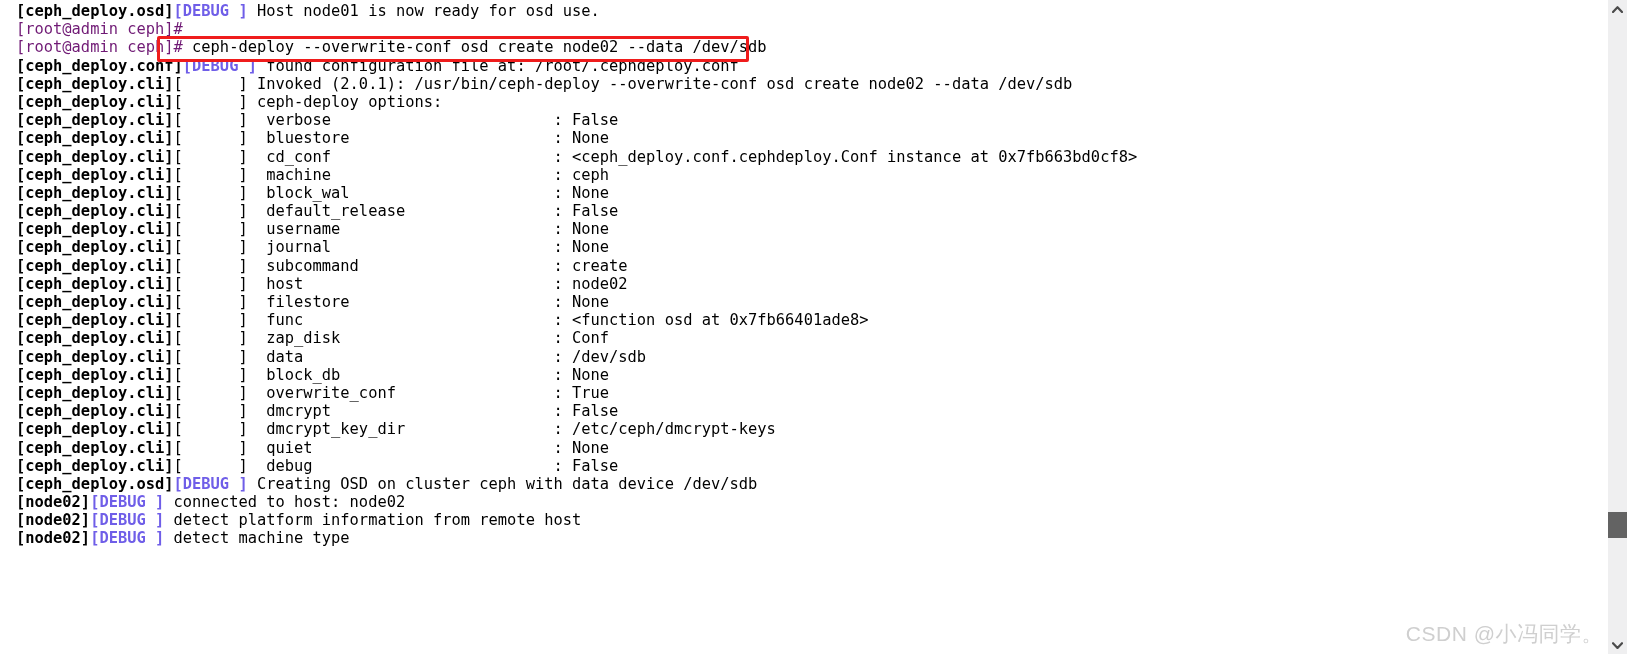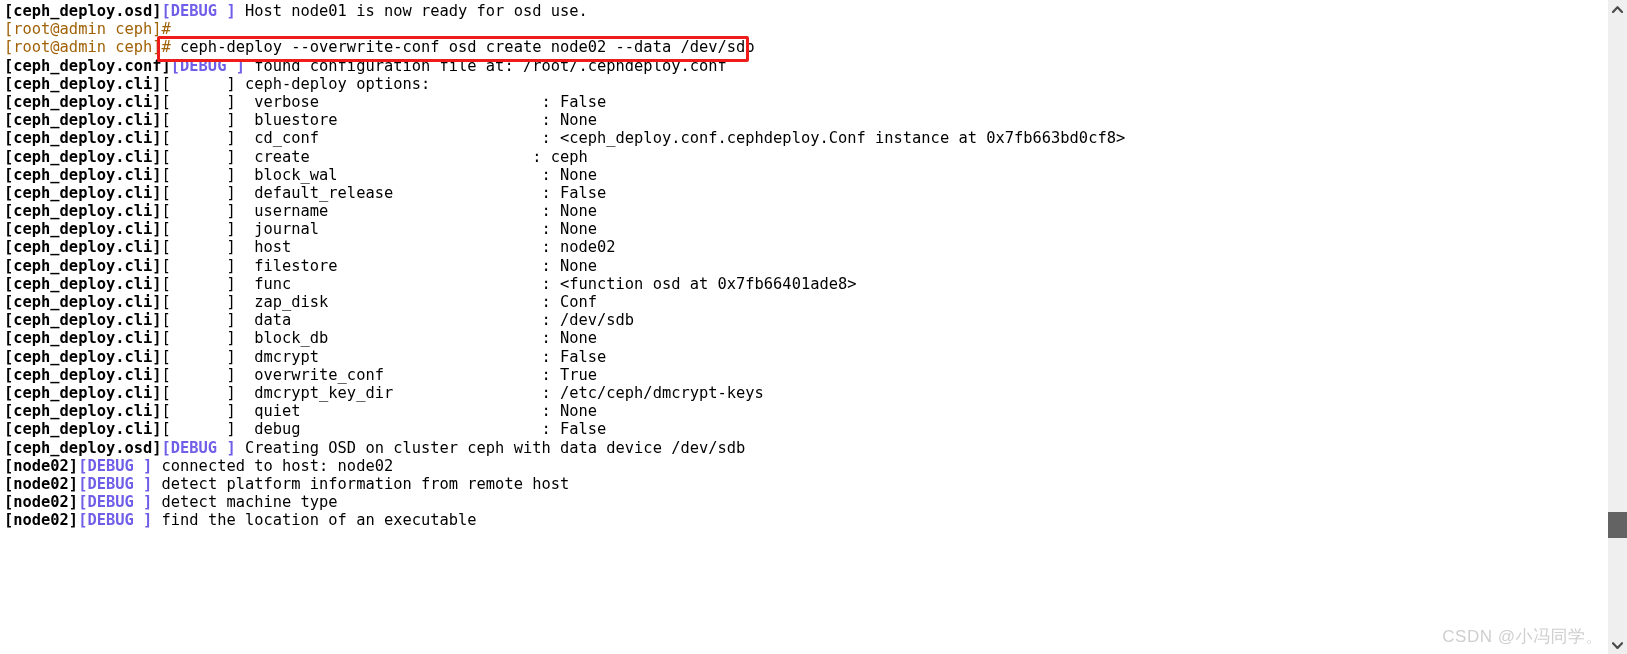--- a/index.html
+++ b/index.html
@@ -21,36 +21,36 @@
     overflow: hidden;
   }
   
   #terminal {
     position: absolute;
     left: 0;
     top: 0;
     width: 1608px;
     height: 546px;
     background: #ffffff;
-    padding: 2px 0 0 4px;
+    padding: 2px 0 0 16px;
     box-sizing: border-box;
     overflow: hidden;
   }
   .line {
     height: 18.2px;
     line-height: 18.2px;
     white-space: pre;
     font-size: 15.4px;
     color: #000000;
     letter-spacing: 0px;
   }
   .src      { font-weight: bold; color: #000000; }
   .dbg      { color: #6f5ee8; font-weight: bold; }
   .plain    { font-weight: normal; color: #000000; }
-  .prompt   { font-weight: normal; color: #a16207; text-align: right; }
+  .prompt   { font-weight: normal; color: #701a75; text-align: right; }
 
   
   #cmd-highlight {
     position: absolute;
     left: 157px;
     top: 36px;
     width: 592px;
     height: 26px;
     border: 3px solid #ef1c1c;
     border-radius: 2px;
@@ -98,55 +98,57 @@
     bottom: 18px;
     background: #efeff0;
   }
 
   
   #watermark {
     position: absolute;
     right: 24px;
     bottom: 6px;
     font-family: "Liberation Sans", sans-serif;
-    font-size: 17px;
+    font-size: 21px;
     color: #cfcfcf;
     letter-spacing: 0.5px;
     white-space: nowrap;
     z-index: 4;
     user-select: none;
   }
 </style>
 </head>
 <body>
 
 <div id="app">
 
   <div id="terminal">
       <div class="line"><span class="src">[ceph_deploy.osd]</span><span class="dbg">[DEBUG ]</span><span class="plain"> Host node01 is now ready for osd use.</span></div>
       <div class="line"><span class="prompt">[root@admin ceph]#</span></div>
       <div class="line"><span class="prompt">[root@admin ceph]#</span><span class="plain"> ceph-deploy --overwrite-conf osd create node02 --data /dev/sdb</span></div>
       <div class="line"><span class="src">[ceph_deploy.conf]</span><span class="dbg">[DEBUG ]</span><span class="plain"> found configuration file at: /root/.cephdeploy.conf</span></div>
+      <div class="line"><span class="src">[ceph_deploy.cli]</span><span class="plain">[      ]</span><span class="plain"> Invoked (2.0.1): /usr/bin/ceph-deploy --overwrite-conf osd create node02 --data /dev/sdb</span></div>
       <div class="line"><span class="src">[ceph_deploy.cli]</span><span class="plain">[      ]</span><span class="plain"> ceph-deploy options:</span></div>
       <div class="line"><span class="src">[ceph_deploy.cli]</span><span class="plain">[      ]</span><span class="plain">  verbose                        : False</span></div>
       <div class="line"><span class="src">[ceph_deploy.cli]</span><span class="plain">[      ]</span><span class="plain">  bluestore                      : None</span></div>
       <div class="line"><span class="src">[ceph_deploy.cli]</span><span class="plain">[      ]</span><span class="plain">  cd_conf                        : &lt;ceph_deploy.conf.cephdeploy.Conf instance at 0x7fb663bd0cf8&gt;</span></div>
-      <div class="line"><span class="src">[ceph_deploy.cli]</span><span class="plain">[      ]</span><span class="plain">  create                        : ceph</span></div>
+      <div class="line"><span class="src">[ceph_deploy.cli]</span><span class="plain">[      ]</span><span class="plain">  machine                        : ceph</span></div>
       <div class="line"><span class="src">[ceph_deploy.cli]</span><span class="plain">[      ]</span><span class="plain">  block_wal                      : None</span></div>
       <div class="line"><span class="src">[ceph_deploy.cli]</span><span class="plain">[      ]</span><span class="plain">  default_release                : False</span></div>
       <div class="line"><span class="src">[ceph_deploy.cli]</span><span class="plain">[      ]</span><span class="plain">  username                       : None</span></div>
       <div class="line"><span class="src">[ceph_deploy.cli]</span><span class="plain">[      ]</span><span class="plain">  journal                        : None</span></div>
+      <div class="line"><span class="src">[ceph_deploy.cli]</span><span class="plain">[      ]</span><span class="plain">  subcommand                     : create</span></div>
       <div class="line"><span class="src">[ceph_deploy.cli]</span><span class="plain">[      ]</span><span class="plain">  host                           : node02</span></div>
       <div class="line"><span class="src">[ceph_deploy.cli]</span><span class="plain">[      ]</span><span class="plain">  filestore                      : None</span></div>
       <div class="line"><span class="src">[ceph_deploy.cli]</span><span class="plain">[      ]</span><span class="plain">  func                           : &lt;function osd at 0x7fb66401ade8&gt;</span></div>
       <div class="line"><span class="src">[ceph_deploy.cli]</span><span class="plain">[      ]</span><span class="plain">  zap_disk                       : Conf</span></div>
       <div class="line"><span class="src">[ceph_deploy.cli]</span><span class="plain">[      ]</span><span class="plain">  data                           : /dev/sdb</span></div>
       <div class="line"><span class="src">[ceph_deploy.cli]</span><span class="plain">[      ]</span><span class="plain">  block_db                       : None</span></div>
+      <div class="line"><span class="src">[ceph_deploy.cli]</span><span class="plain">[      ]</span><span class="plain">  overwrite_conf                 : True</span></div>
       <div class="line"><span class="src">[ceph_deploy.cli]</span><span class="plain">[      ]</span><span class="plain">  dmcrypt                        : False</span></div>
-      <div class="line"><span class="src">[ceph_deploy.cli]</span><span class="plain">[      ]</span><span class="plain">  overwrite_conf                 : True</span></div>
       <div class="line"><span class="src">[ceph_deploy.cli]</span><span class="plain">[      ]</span><span class="plain">  dmcrypt_key_dir                : /etc/ceph/dmcrypt-keys</span></div>
       <div class="line"><span class="src">[ceph_deploy.cli]</span><span class="plain">[      ]</span><span class="plain">  quiet                          : None</span></div>
       <div class="line"><span class="src">[ceph_deploy.cli]</span><span class="plain">[      ]</span><span class="plain">  debug                          : False</span></div>
       <div class="line"><span class="src">[ceph_deploy.osd]</span><span class="dbg">[DEBUG ]</span><span class="plain"> Creating OSD on cluster ceph with data device /dev/sdb</span></div>
       <div class="line"><span class="src">[node02]</span><span class="dbg">[DEBUG ]</span><span class="plain"> connected to host: node02</span></div>
       <div class="line"><span class="src">[node02]</span><span class="dbg">[DEBUG ]</span><span class="plain"> detect platform information from remote host</span></div>
       <div class="line"><span class="src">[node02]</span><span class="dbg">[DEBUG ]</span><span class="plain"> detect machine type</span></div>
       <div class="line"><span class="src">[node02]</span><span class="dbg">[DEBUG ]</span><span class="plain"> find the location of an executable</span></div>
     </div>
 

